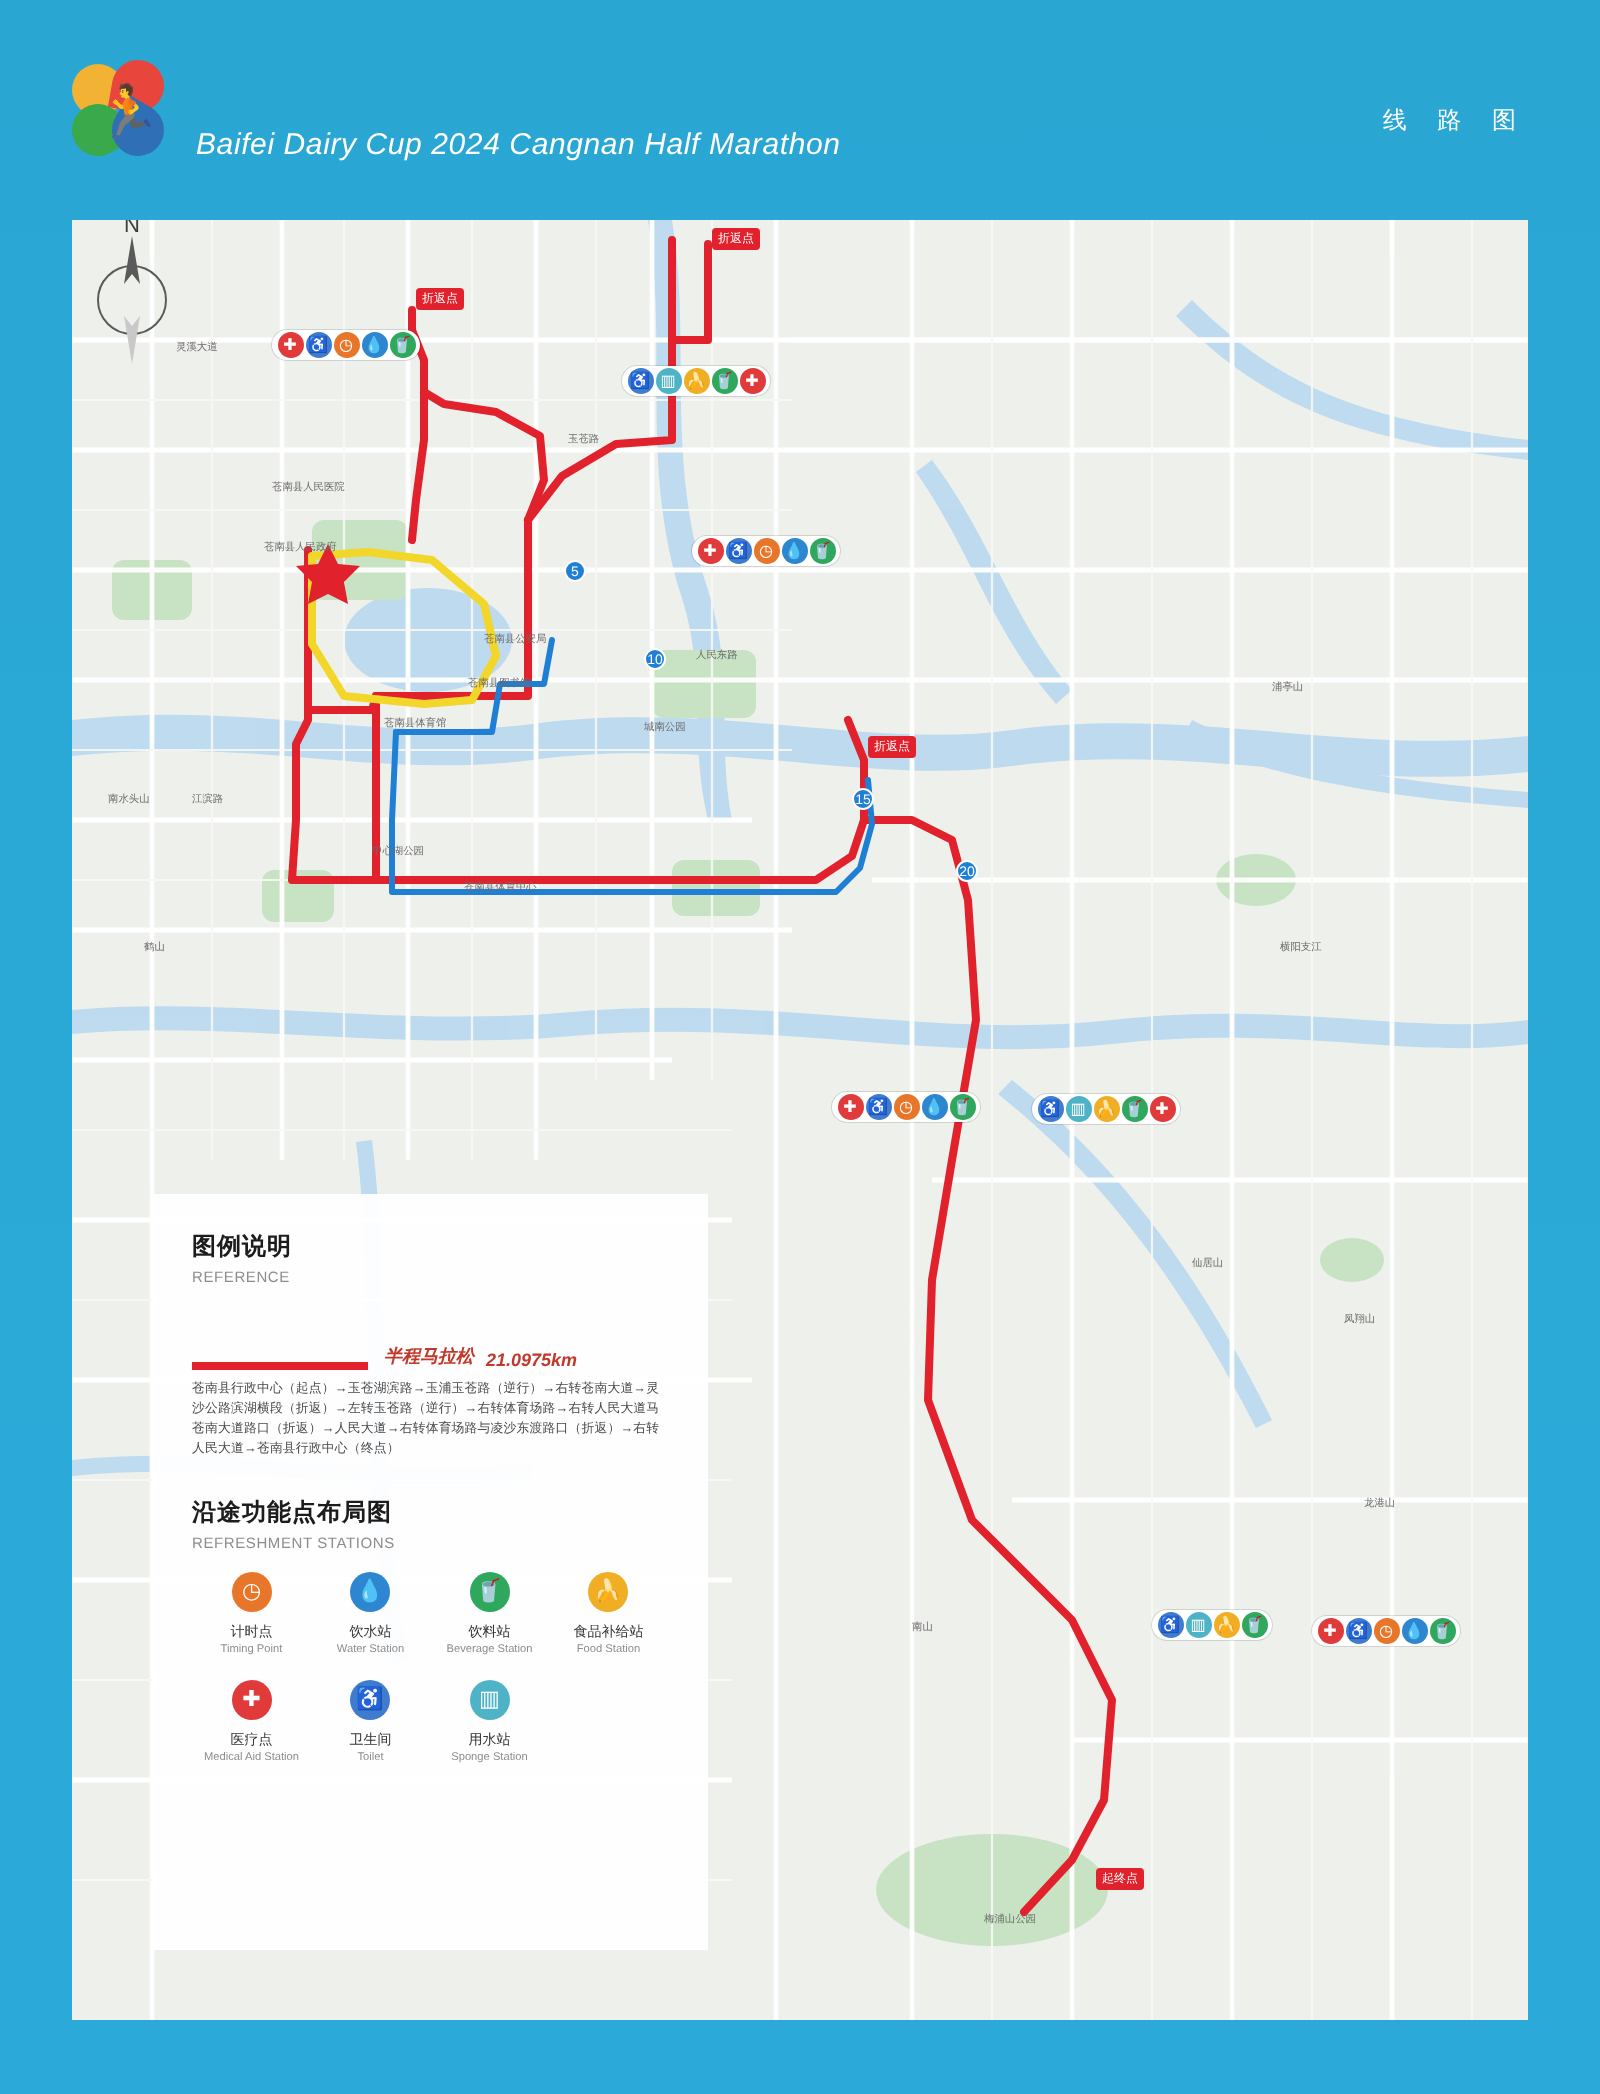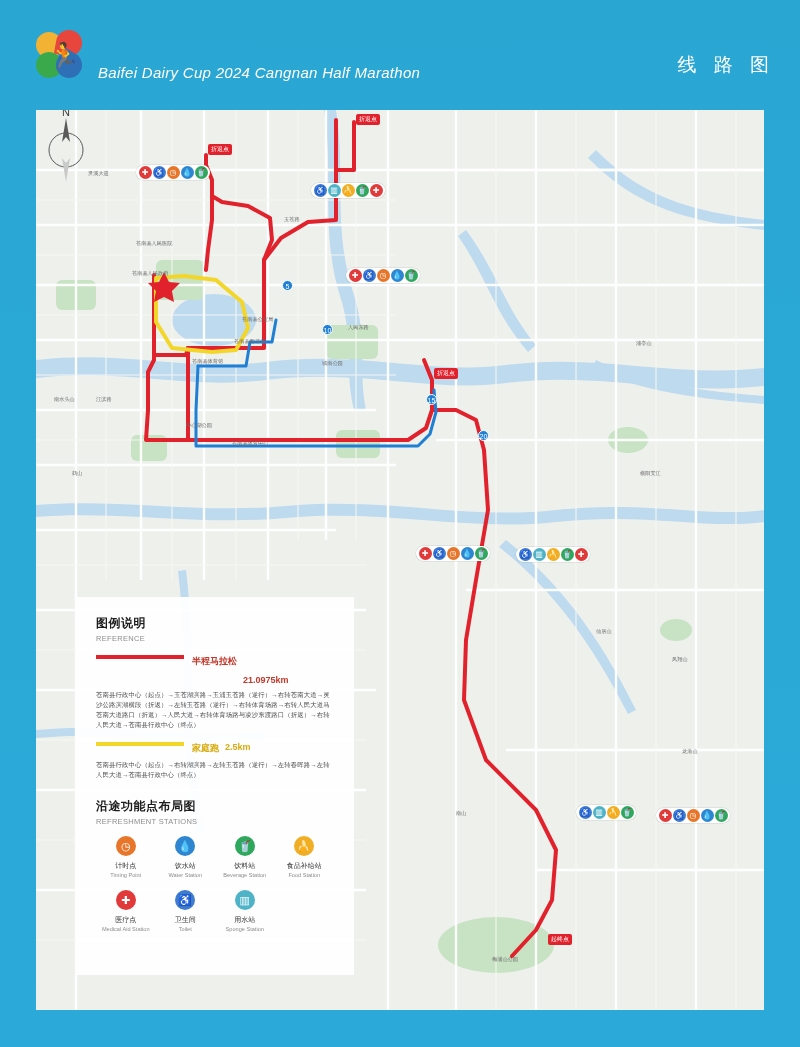--- a/index.html
+++ b/index.html
@@ -41,22 +41,22 @@
     position: absolute; left: 96px; top: 34px;
     color: #ffffff; font-size: 24px; font-weight: bold; letter-spacing: 1px;
     white-space: nowrap;
   }
   #title-en {
     position: absolute; left: 98px; top: 64px;
     color: #ffffff; font-size: 15px; font-style: italic; letter-spacing: .3px;
     white-space: nowrap;
   }
   #header-right {
-    position: absolute; right: 25px; top: 52px;
-    color: #ffffff; font-size: 19px; letter-spacing: 6px;
+    position: absolute; right: 36px; top: 52px;
+    color: #ffffff; font-size: 12px; letter-spacing: 6px;
   }
 
   
   #map {
     position: absolute; left: 36px; top: 110px;
     width: 728px; height: 900px;
     background: #eef0ec;
     overflow: hidden;
   }
   #map svg { position: absolute; left: 0; top: 0; }
@@ -69,21 +69,21 @@
   
   #legend {
     position: absolute; left: 40px; top: 487px;
     width: 278px; height: 378px;
     background: rgba(255,255,255,0.93);
     padding: 18px 20px;
   }
   .lg-h-cn { color: #1c1c1c; font-size: 12px; font-weight: bold; letter-spacing: .5px; }
   .lg-h-en { color: #8d8d8d; font-size: 7.5px; letter-spacing: .3px; margin-top: 2px; }
   .lg-row { margin-top: 12px; }
-  .lg-bar-line { display: flex; align-items: flex-start; }
+  .lg-bar-line { display: flex; align-items: flex-end; font-style: italic; }
   .lg-bar { width: 88px; height: 4px; margin-right: 8px; }
   .lg-bar.red { background: #e1222c; }
   .lg-bar.blue { background: #1f7fd4; }
   .lg-bar.yellow { background: #f3d62a; }
   .lg-name { font-size: 9px; color: #c0392b; font-weight: bold; }
   .lg-name.blue { color: #1f7fd4; }
   .lg-name.yellow { color: #d8ab0e; }
   .lg-desc {
     margin-top: 5px; font-size: 6.4px; color: #4a4a4a; line-height: 1.55;
     letter-spacing: .1px;
@@ -341,28 +341,20 @@
       <div class="lg-row">
         <div class="lg-bar-line">
           <div class="lg-bar red"></div>
           <span class="lg-name">半程马拉松</span>
           <span class="lg-name" style="margin-left:6px;margin-top:20px;">21.0975km</span>
         </div>
         <div class="lg-desc">苍南县行政中心（起点）→玉苍湖滨路→玉浦玉苍路（逆行）→右转苍南大道→灵沙公路滨湖横段（折返）→左转玉苍路（逆行）→右转体育场路→右转人民大道马苍南大道路口（折返）→人民大道→右转体育场路与凌沙东渡路口（折返）→右转人民大道→苍南县行政中心（终点）</div>
       </div>
 
 
-      <div class="lg-row">
-        <div class="lg-bar-line">
-          <div class="lg-bar yellow"></div>
-          <span class="lg-name yellow">家庭跑</span>
-          <span class="lg-name yellow" style="margin-left:6px;">2.5km</span>
-        </div>
-        <div class="lg-desc">苍南县行政中心（起点）→右转湖滨路→左转玉苍路（逆行）→左转春晖路→左转人民大道→苍南县行政中心（终点）</div>
-      </div>
 
       <div id="stations-head">
         <div class="lg-h-cn">沿途功能点布局图</div>
         <div class="lg-h-en">REFRESHMENT STATIONS</div>
       </div>
 
       <div class="st-grid" id="station-grid">
           <div class="st-item">
             <div class="st-ico" style="background:#e8762a">◷</div>
             <div class="st-cn">计时点</div>

